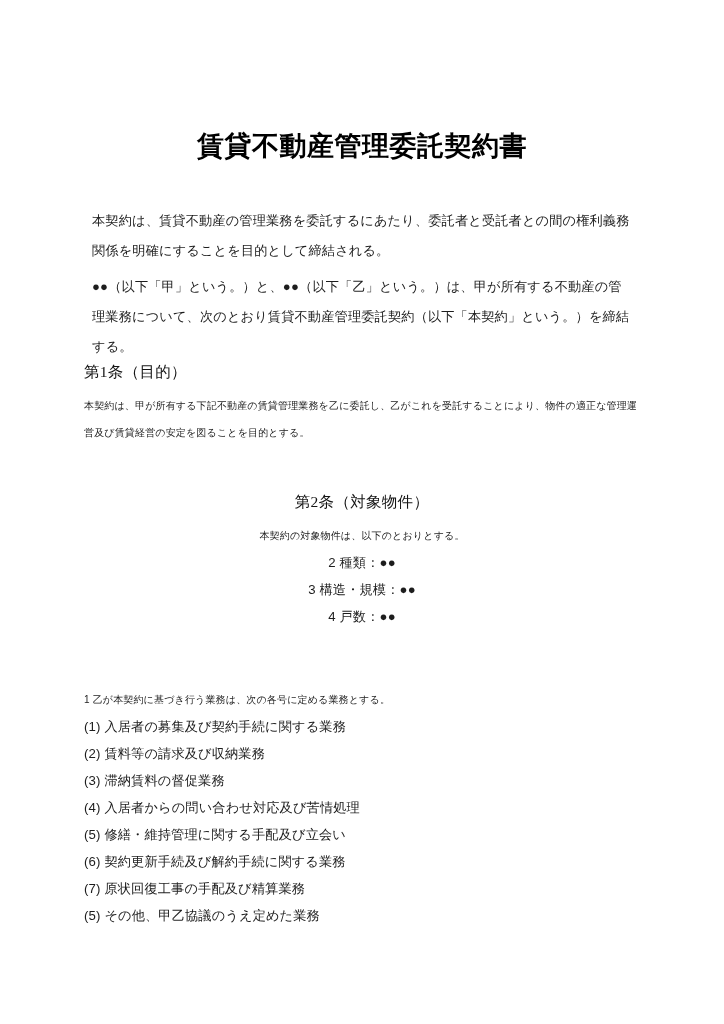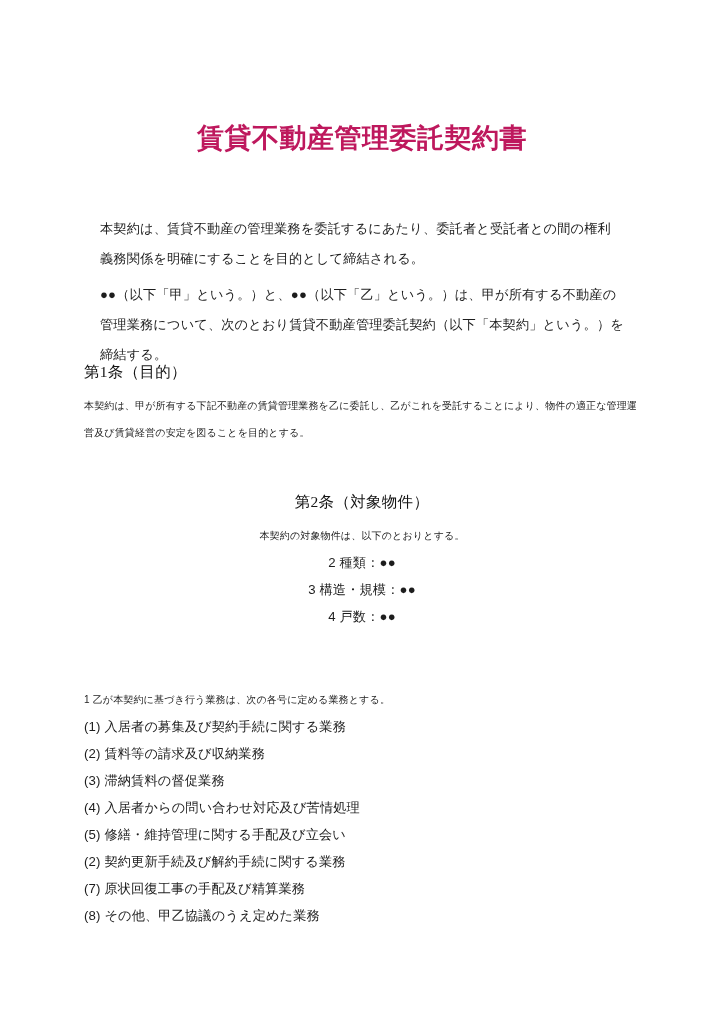--- a/index.html
+++ b/index.html
@@ -19,43 +19,43 @@
   .page {
     position: absolute;
     inset: 0;
     background: #ffffff;
     padding: 0;
     box-sizing: border-box;
   }
 
   .doc-title {
     position: absolute;
-    top: 104px;
+    top: 112px;
     left: 0;
     width: 724px;
     text-align: center;
     font-size: 27px;
     font-weight: bold;
     letter-spacing: 0.5px;
-    color: #be185d;
+    color: #000000;
     line-height: 1.2;
   }
 
   .body-block {
     position: absolute;
     left: 84px;
     width: 556px;
   }
 
   .para {
     font-size: 13.2px;
     line-height: 30px;
     color: #1d1d1d;
     text-align: left;
-    margin: 16px;
+    margin: 8px;
     letter-spacing: 0.15px;
   }
 
   .sec-heading {
     font-size: 15.5px;
     font-weight: normal;
     color: #141414;
     line-height: 28px;
     margin: 0 0 6px 0;
     letter-spacing: 0.3px;
@@ -114,19 +114,19 @@
   </div>
 
   <div class="body-block" style="top:686px;">
     <p class="sec-lead">1 乙が本契約に基づき行う業務は、次の各号に定める業務とする。</p>
     <ul class="item-list">
       <li>(1) 入居者の募集及び契約手続に関する業務</li>
       <li>(2) 賃料等の請求及び収納業務</li>
       <li>(3) 滞納賃料の督促業務</li>
       <li>(4) 入居者からの問い合わせ対応及び苦情処理</li>
       <li>(5) 修繕・維持管理に関する手配及び立会い</li>
-      <li>(2) 契約更新手続及び解約手続に関する業務</li>
+      <li>(6) 契約更新手続及び解約手続に関する業務</li>
       <li>(7) 原状回復工事の手配及び精算業務</li>
-      <li>(8) その他、甲乙協議のうえ定めた業務</li>
+      <li>(5) その他、甲乙協議のうえ定めた業務</li>
     </ul>
   </div>
 
 </div>
 
 </body></html>

